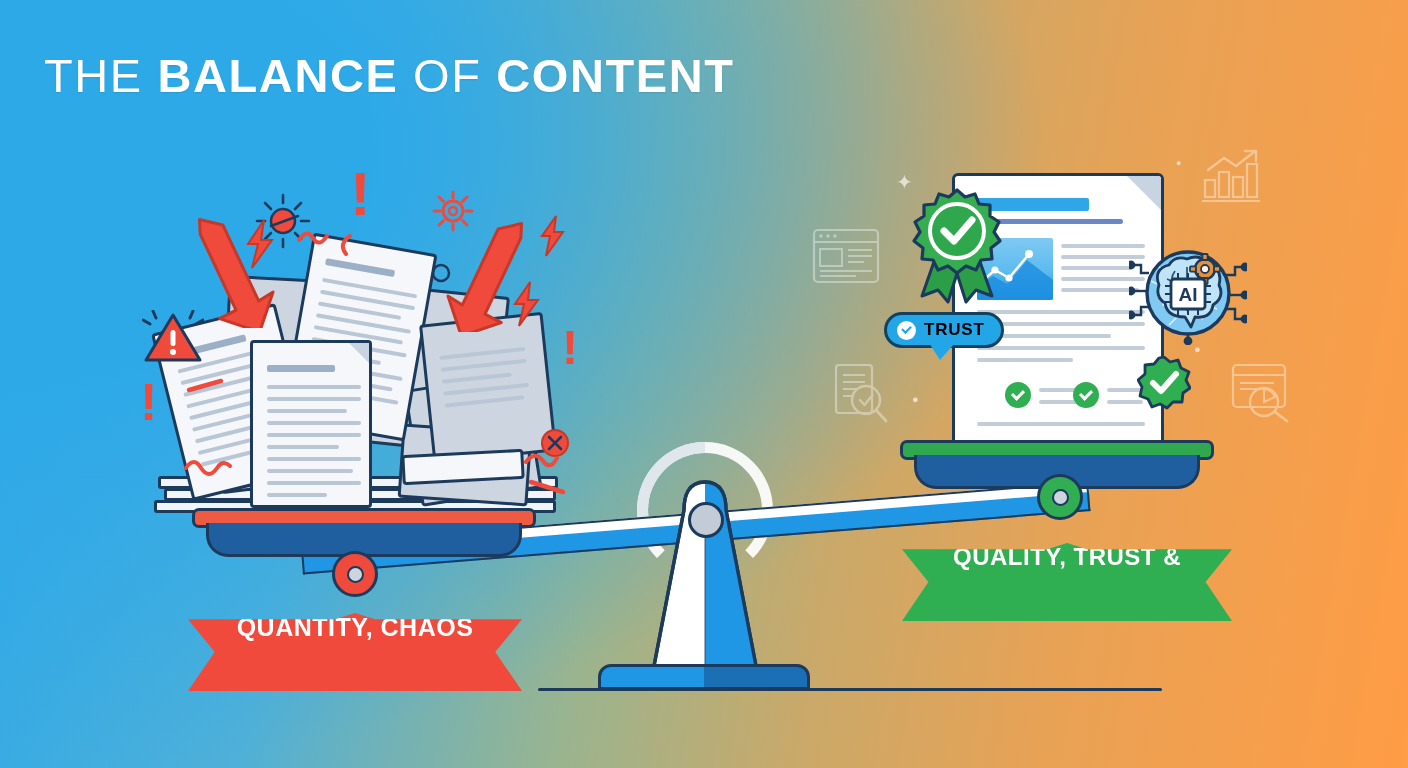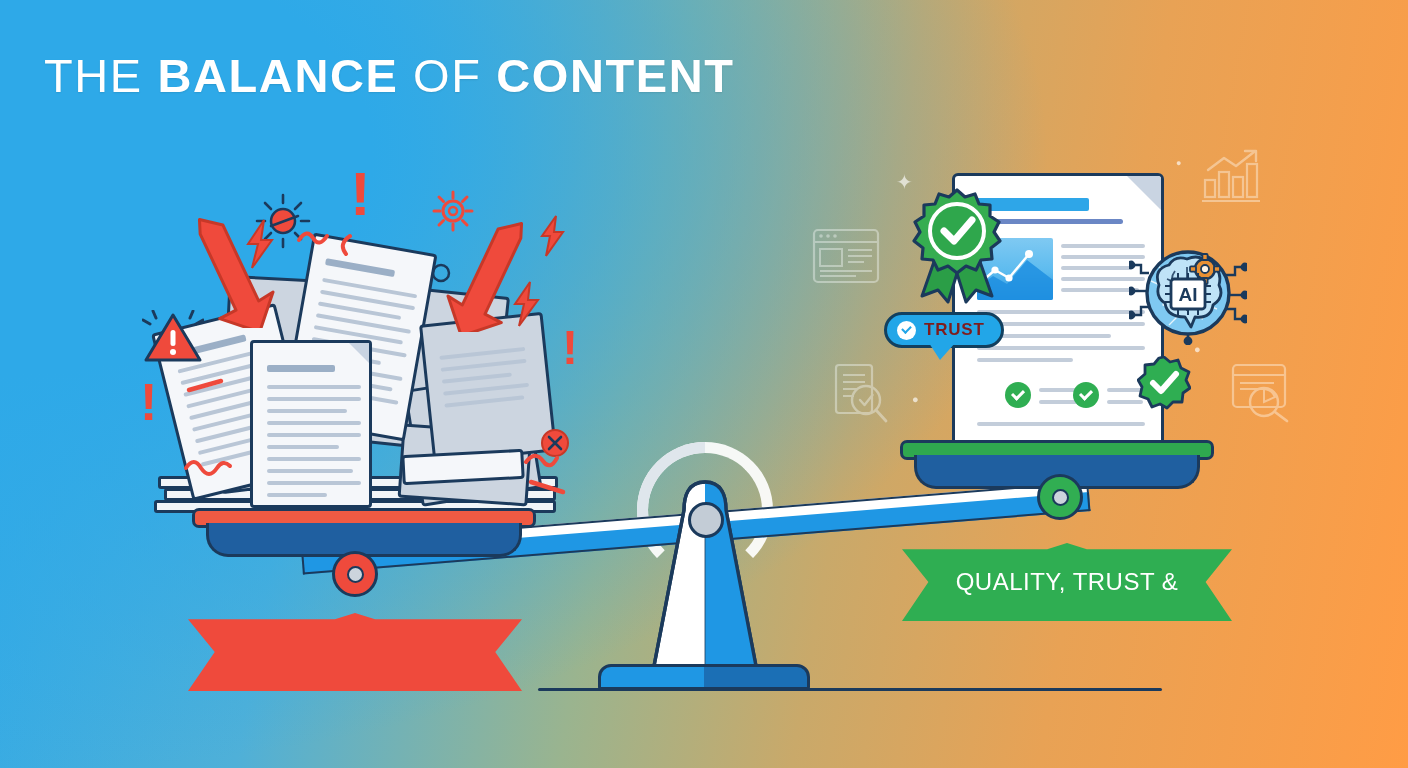--- a/index.html
+++ b/index.html
@@ -318,21 +318,21 @@
     flex: none;
   }
   #trust .tchk::after {
     content: "";
     width: 7px; height: 4px;
     border-left: 2.5px solid #22a6e8;
     border-bottom: 2.5px solid #22a6e8;
     transform: rotate(-45deg) translate(1px,-1px);
   }
   #trust .tlabel {
-    color: #7f1d1d;
+    color: #000000;
     font-weight: 700;
     font-size: 17px;
     letter-spacing: 0.8px;
   }
   #trust .tail {
     position: absolute;
     left: 42px; bottom: -15px;
     width: 0; height: 0;
     border-left: 11px solid transparent;
     border-right: 15px solid transparent;
@@ -357,24 +357,23 @@
     left: 1137px;
     top: 356px;
     width: 54px;
     height: 54px;
   }
 
   
   .banner {
     position: absolute;
     color: #ffffff;
-    font-weight: 400;
+    font-weight: 700;
     text-align: center;
     display: flex;
-    align-items: center;
     justify-content: center;
     line-height: 1.18;
     letter-spacing: 0.5px;
   }
   #banner-red {
     left: 188px;
     top: 613px;
     width: 334px;
     height: 78px;
     background: #ef4a3c;
@@ -727,20 +726,21 @@
 
   <div id="floatchk">
     <svg width="54" height="54" viewBox="0 0 54 54">
       <path d="M27 1 L33 6 L41 4 L44 12 L52 16 L49 24 L53 32 L46 37 L45 46 L36 46 L30 52 L23 48 L15 51 L11 43 L3 40 L5 31 L1 24 L8 18 L8 9 L17 8 L22 2 Z" fill="#2fae52" stroke="#1b3a5c" stroke-width="2.8" stroke-linejoin="round"></path>
       <path d="M16 27 L24 35 L39 18" fill="none" stroke="#ffffff" stroke-width="6" stroke-linecap="round" stroke-linejoin="round"></path>
     </svg>
   </div>
 
   <div class="banner" id="banner-red">
     <div>
+      <span>QUANTITY, CHAOS</span>
     </div>
   </div>
 
   <div class="banner" id="banner-green">
     <div>
       <span>QUALITY, TRUST &amp;</span>
     </div>
   </div>
 
   <div id="pillar">

